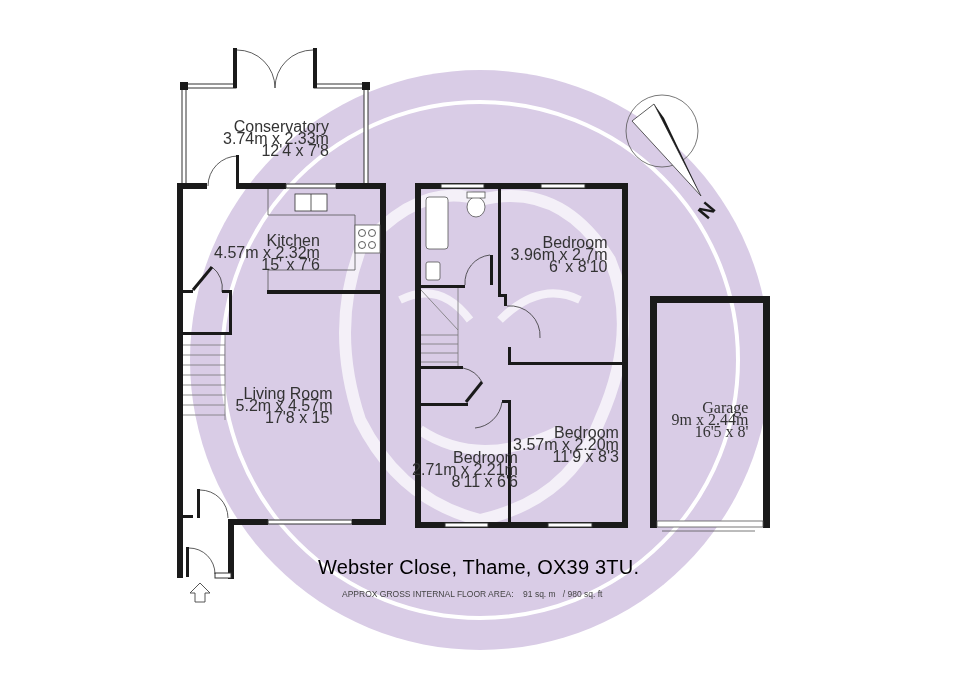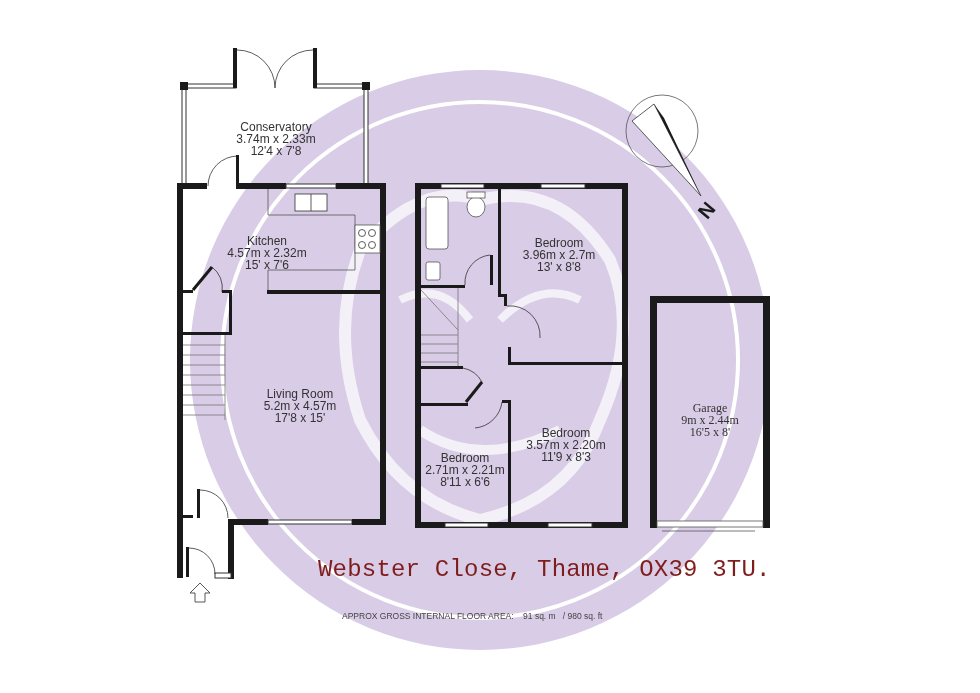--- a/index.html
+++ b/index.html
@@ -1,21 +1,21 @@
 <!DOCTYPE html>
 <html><head>
 <meta charset="utf-8">
 <style>
   html, body { margin: 0; padding: 0; background: #ffffff; }
   body { width: 980px; height: 693px; position: relative; overflow: hidden; font-family: "Liberation Sans", sans-serif; }
   #plan { position: absolute; left: 0; top: 0; width: 980px; height: 693px; }
-  .room-label { position: absolute; text-align: center; color: #333333; font-size: 12px; line-height: 12px; transform: translateX(-50%); white-space: nowrap; }
+  .room-label { position: absolute; text-align: right; color: #333333; font-size: 16px; line-height: 12px; transform: translateX(-50%); white-space: nowrap; }
   .room-label span { display: block; }
-  .address { position: absolute; left: 318px; top: 556px; font-size: 24px; color: #7f1d1d; white-space: nowrap; letter-spacing: 0.2px; font-family: Liberation Mono, monospace; }
-  .area { position: absolute; left: 342px; top: 611px; font-size: 8.5px; color: #444444; white-space: nowrap; }
+  .address { position: absolute; left: 318px; top: 556px; font-size: 20px; color: #000000; white-space: nowrap; letter-spacing: 0.2px; }
+  .area { position: absolute; left: 342px; top: 589px; font-size: 8.5px; color: #444444; white-space: nowrap; }
 </style>
 </head>
 <body>
 
 <svg id="plan" viewBox="0 0 980 693" xmlns="http://www.w3.org/2000/svg">
 
   <g>
     <circle cx="480" cy="360" r="290" fill="#d9cce6"></circle>
     <circle cx="480" cy="360" r="258" fill="none" stroke="#ffffff" stroke-width="4"></circle>
     <path d="M360 250 Q420 180 480 200 Q560 180 610 260 Q640 330 600 420 Q570 500 480 520 Q400 500 360 420 Q330 330 360 250 Z" fill="none" stroke="#ffffff" stroke-width="12" opacity="0.7"></path>
@@ -155,29 +155,29 @@
 <div class="room-label" style="left:276px; top:121px;">
   <span>Conservatory</span>
   <span>3.74m x 2.33m</span>
   <span>12'4 x 7'8</span>
 </div>
 <div class="room-label" style="left:267px; top:235px;">
   <span>Kitchen</span>
   <span>4.57m x 2.32m</span>
   <span>15' x 7'6</span>
 </div>
-<div class="room-label" style="left:300px; top:388px;">
+<div class="room-label" style="left:284px; top:388px;">
   <span>Living Room</span>
   <span>5.2m x 4.57m</span>
   <span>17'8 x 15'</span>
 </div>
 <div class="room-label" style="left:559px; top:237px;">
   <span>Bedroom</span>
   <span>3.96m x 2.7m</span>
-  <span>13' x 8'8</span>
+  <span>6' x 8'10</span>
 </div>
 <div class="room-label" style="left:566px; top:427px;">
   <span>Bedroom</span>
   <span>3.57m x 2.20m</span>
   <span>11'9 x 8'3</span>
 </div>
 <div class="room-label" style="left:465px; top:452px;">
   <span>Bedroom</span>
   <span>2.71m x 2.21m</span>
   <span>8'11 x 6'6</span>

